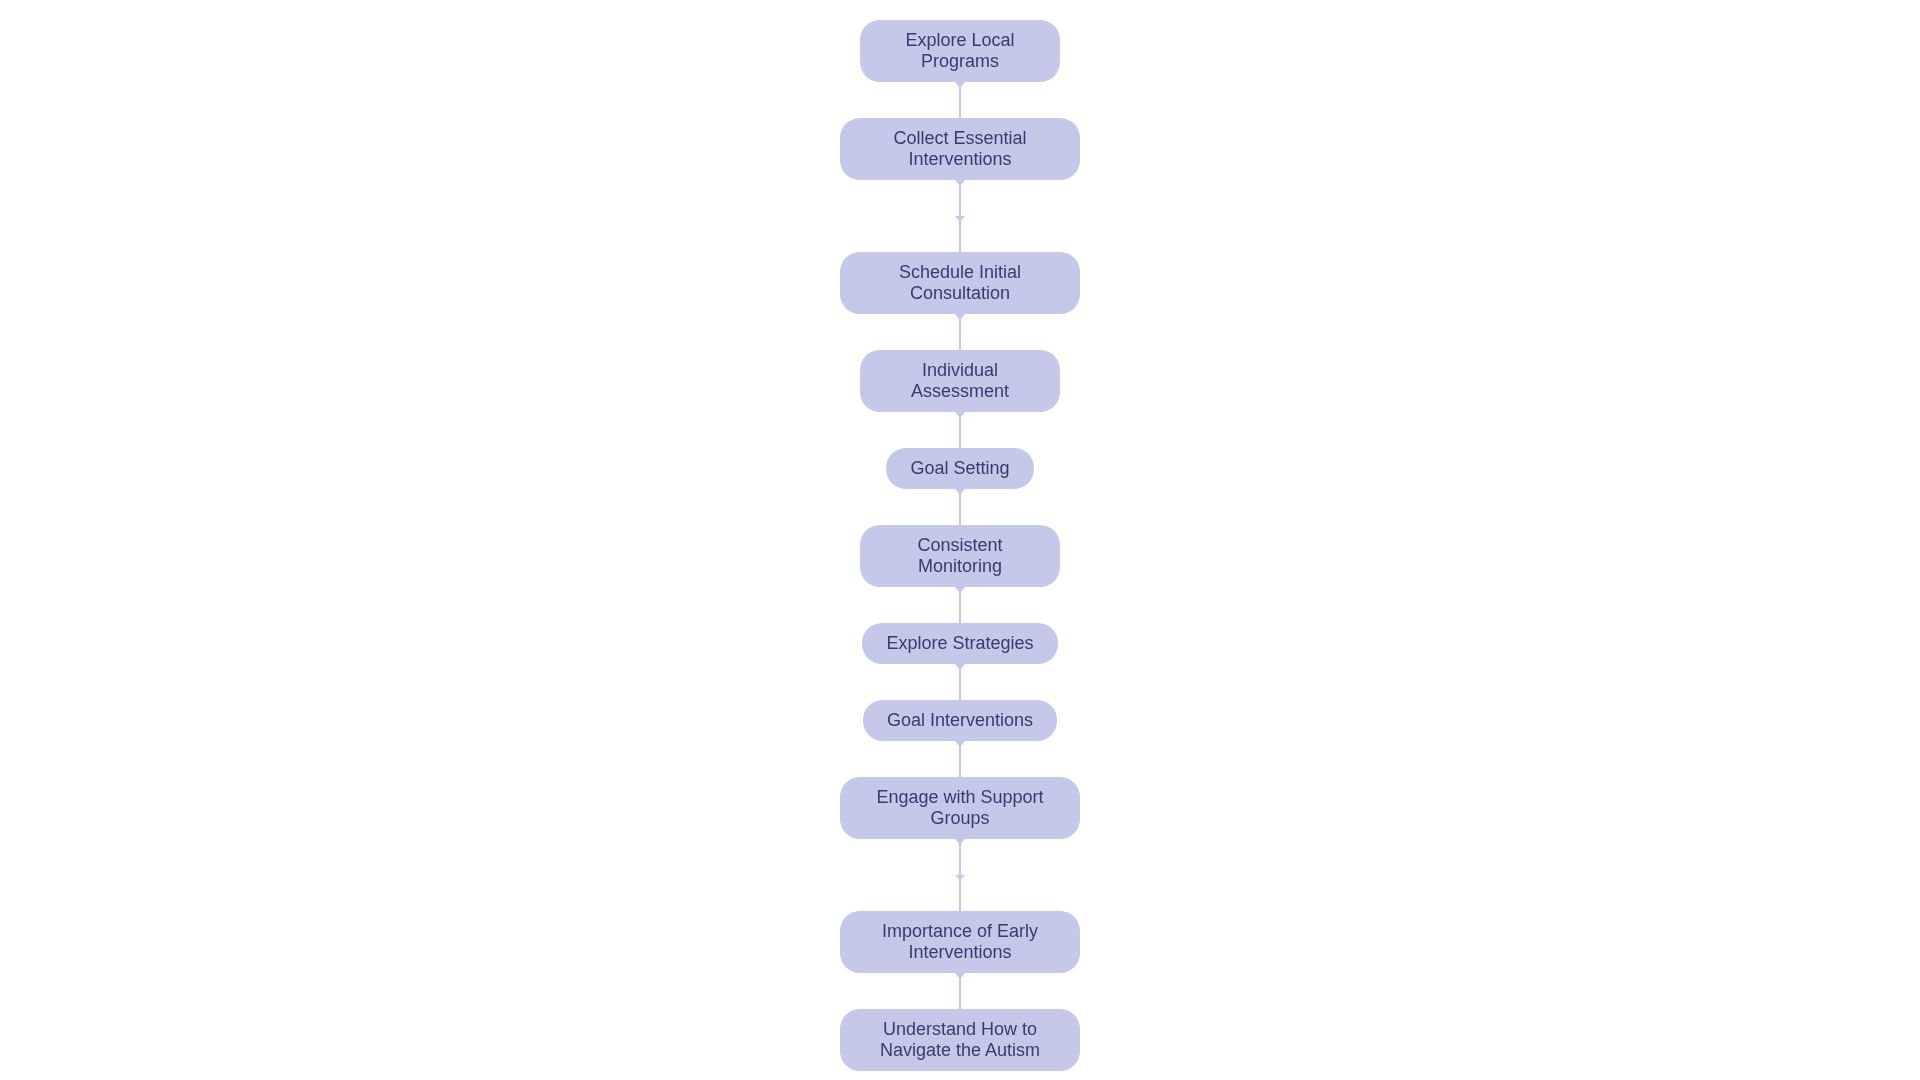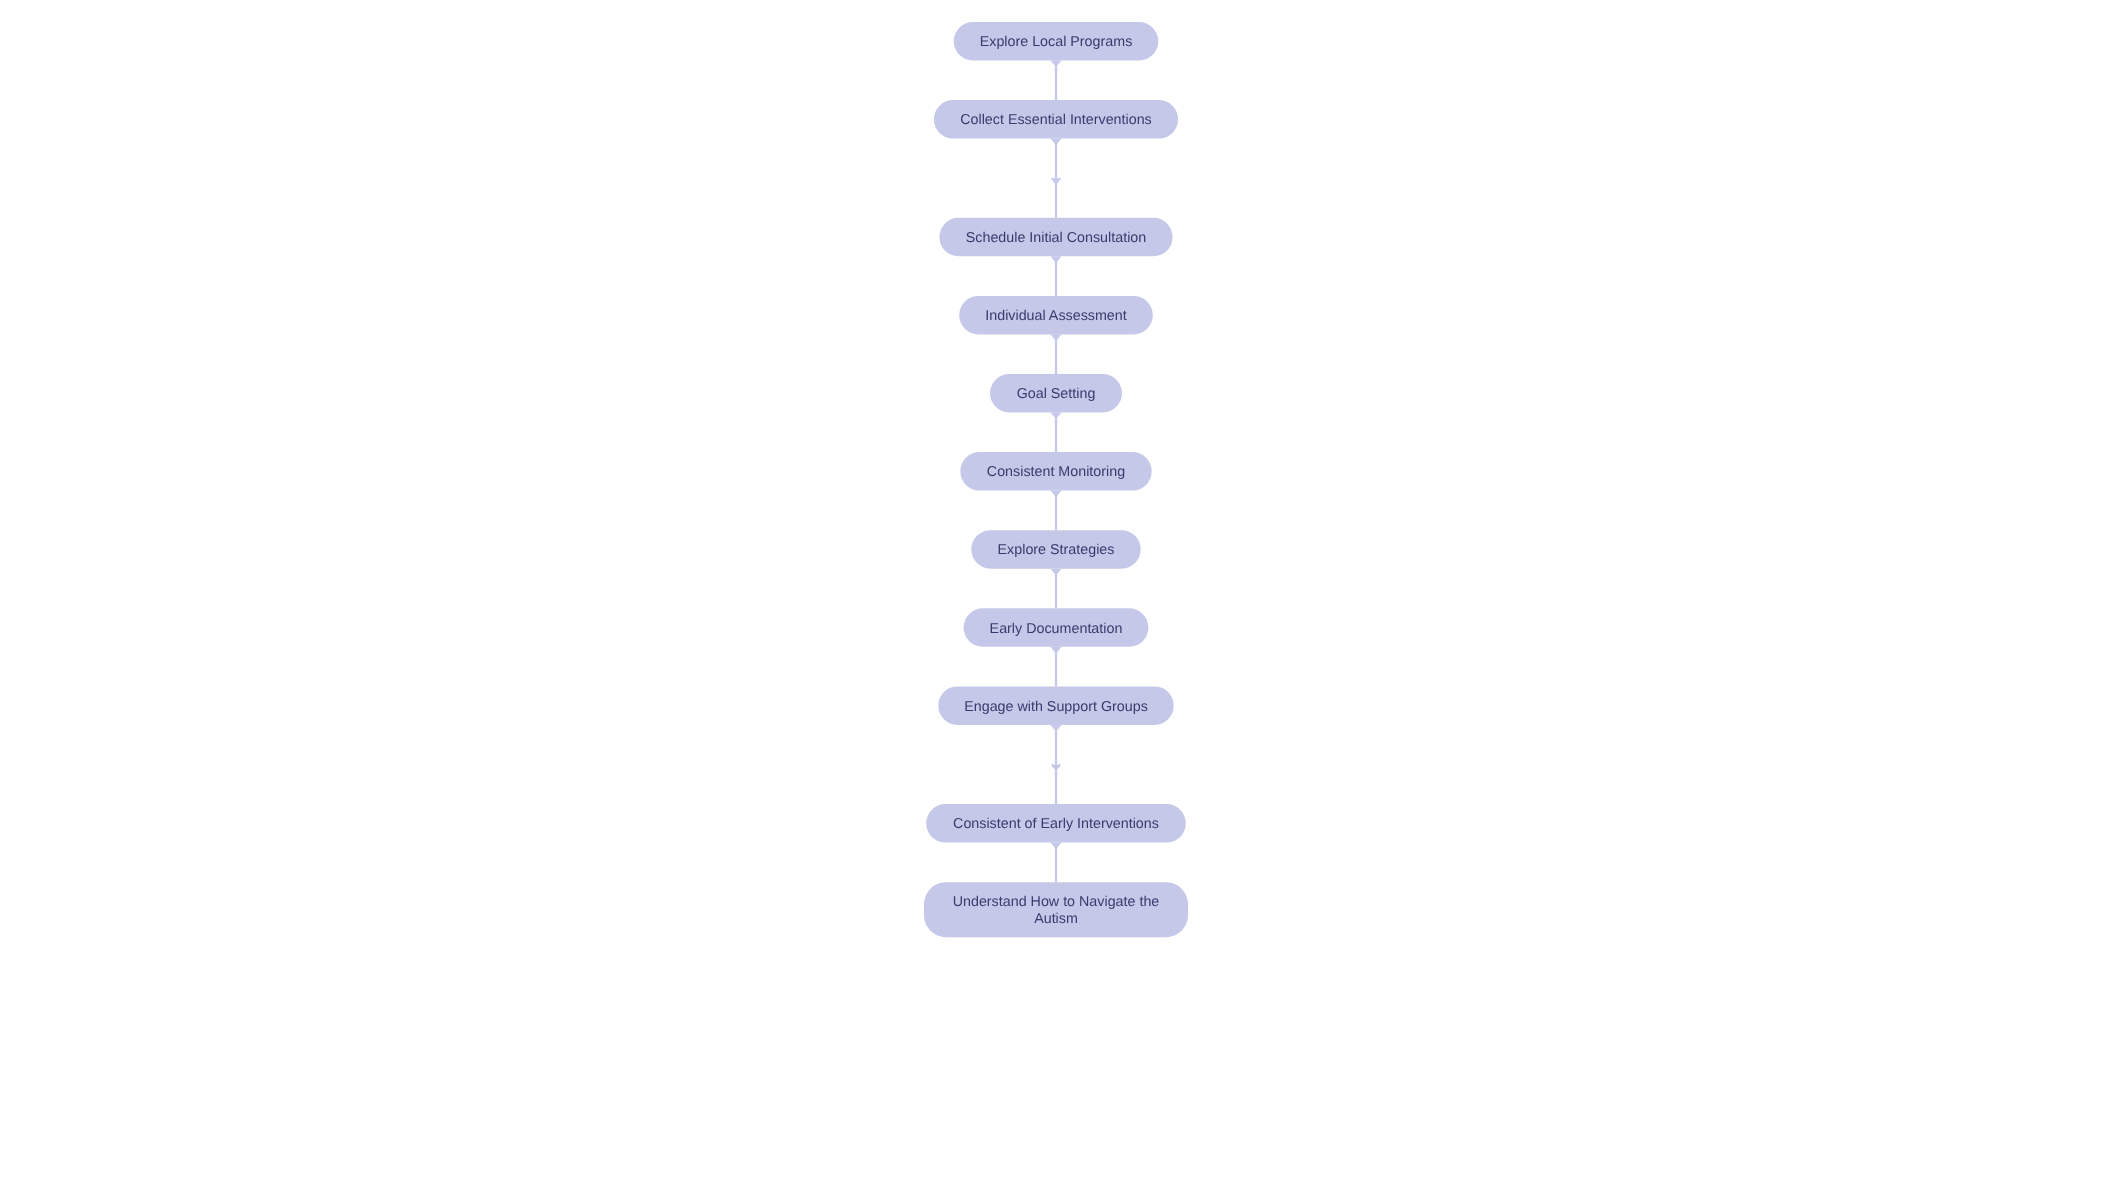--- a/index.html
+++ b/index.html
@@ -21,21 +21,21 @@
       flex-direction: column;
       align-items: center;
       padding: 20px 0 40px 0;
       width: 100%;
     }
 
     .flow-node {
       background: #c5c8e8;
       border-radius: 20px;
       padding: 10px 24px;
-      font-size: 13px;
+      font-size: 18px;
       color: #3a3a6e;
       text-align: center;
       min-width: 120px;
       max-width: 200px;
       cursor: pointer;
       border: none;
       font-family: Arial, sans-serif;
     }
 
     .flow-node.wide {
@@ -73,21 +73,21 @@
     <div class="flow-node wide">Schedule Initial Consultation</div>
     <div class="flow-connector"></div>
     <div class="flow-node">Individual Assessment</div>
     <div class="flow-connector"></div>
     <div class="flow-node">Goal Setting</div>
     <div class="flow-connector"></div>
     <div class="flow-node">Consistent Monitoring</div>
     <div class="flow-connector"></div>
     <div class="flow-node">Explore Strategies</div>
     <div class="flow-connector"></div>
-    <div class="flow-node">Early Documentation</div>
+    <div class="flow-node">Goal Interventions</div>
     <div class="flow-connector"></div>
     <div class="flow-node wide">Engage with Support Groups</div>
     <div class="flow-connector"></div>
     <div class="flow-connector"></div>
-    <div class="flow-node wide">Consistent of Early Interventions</div>
+    <div class="flow-node wide">Importance of Early Interventions</div>
     <div class="flow-connector"></div>
     <div class="flow-node wide">Understand How to Navigate the Autism</div>
   </div>
 
 </body></html>

